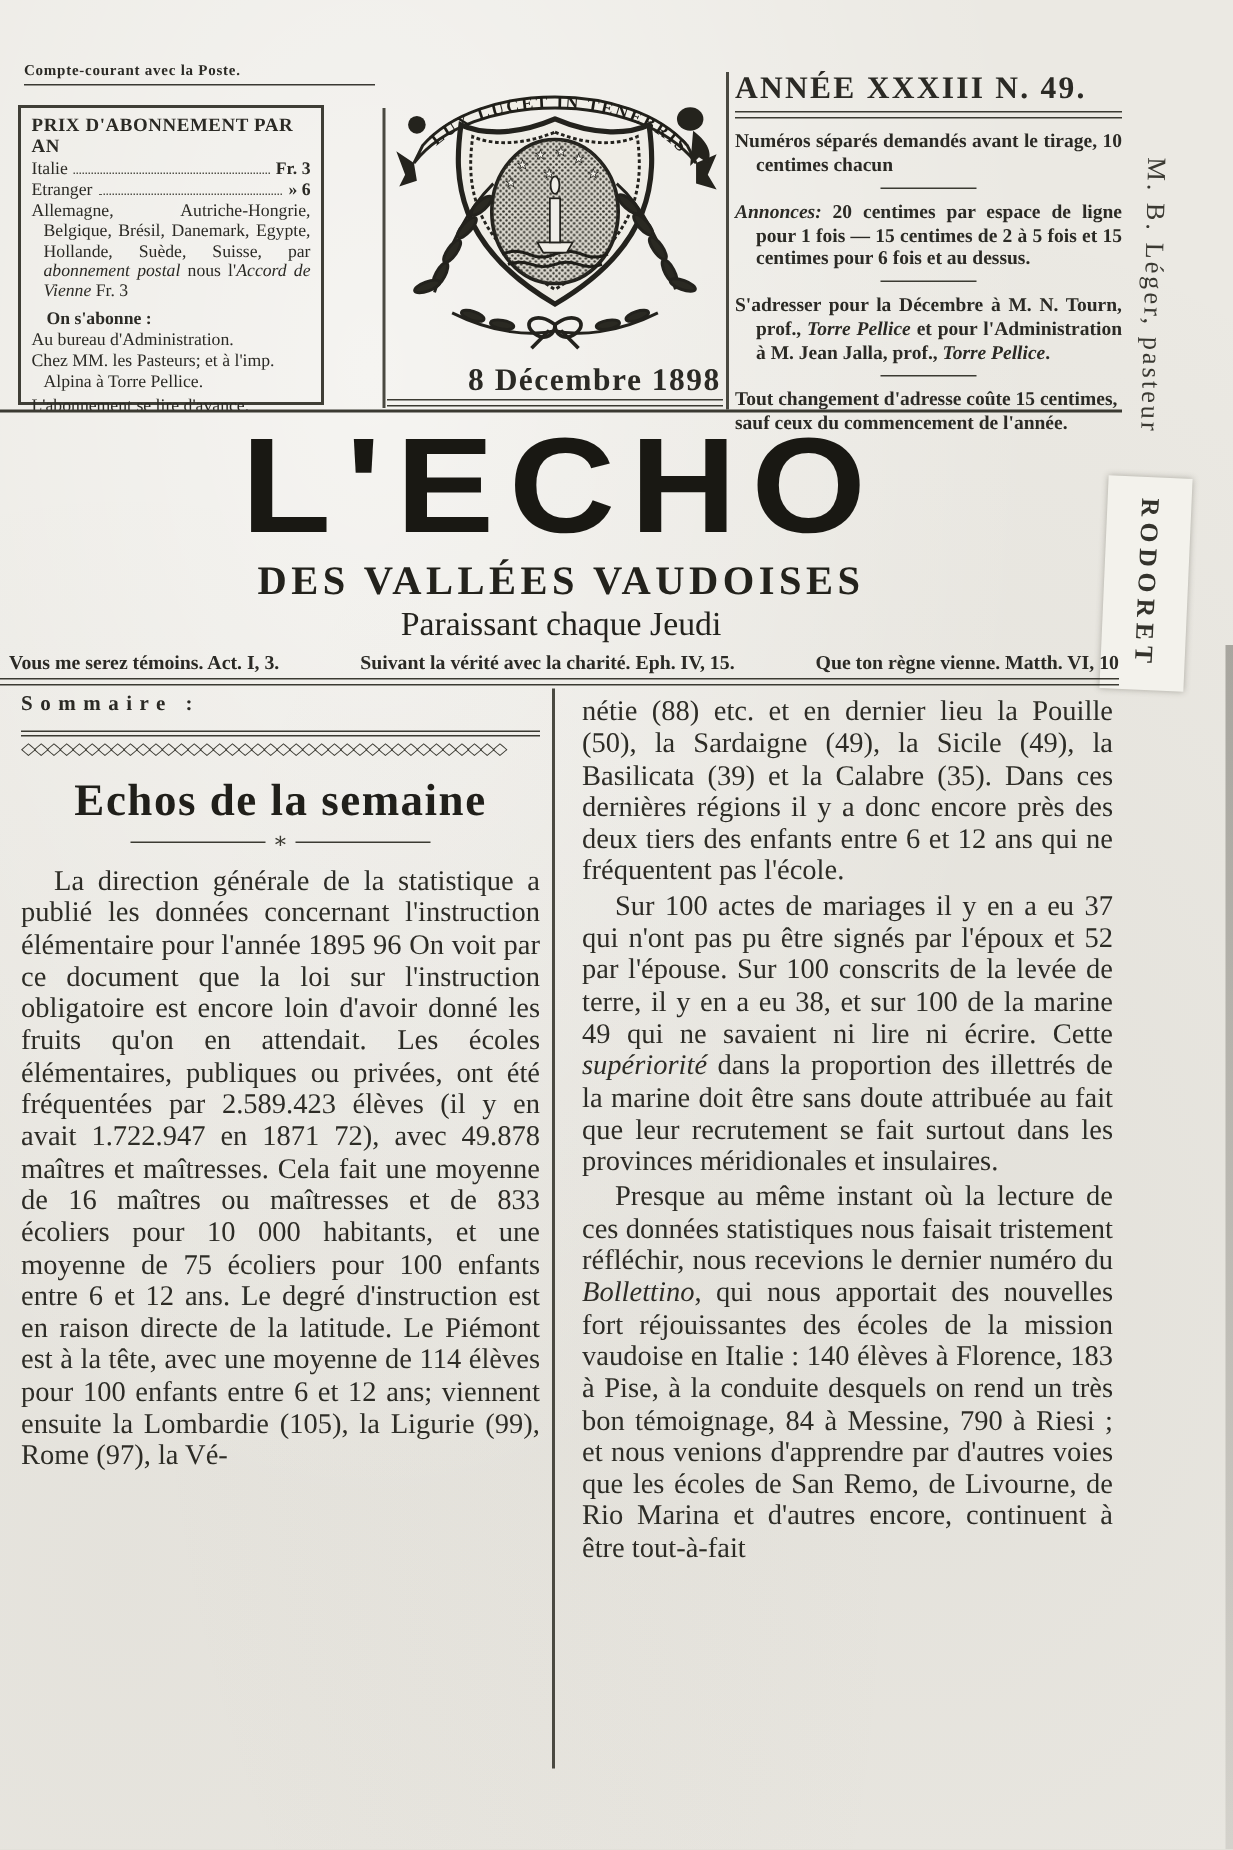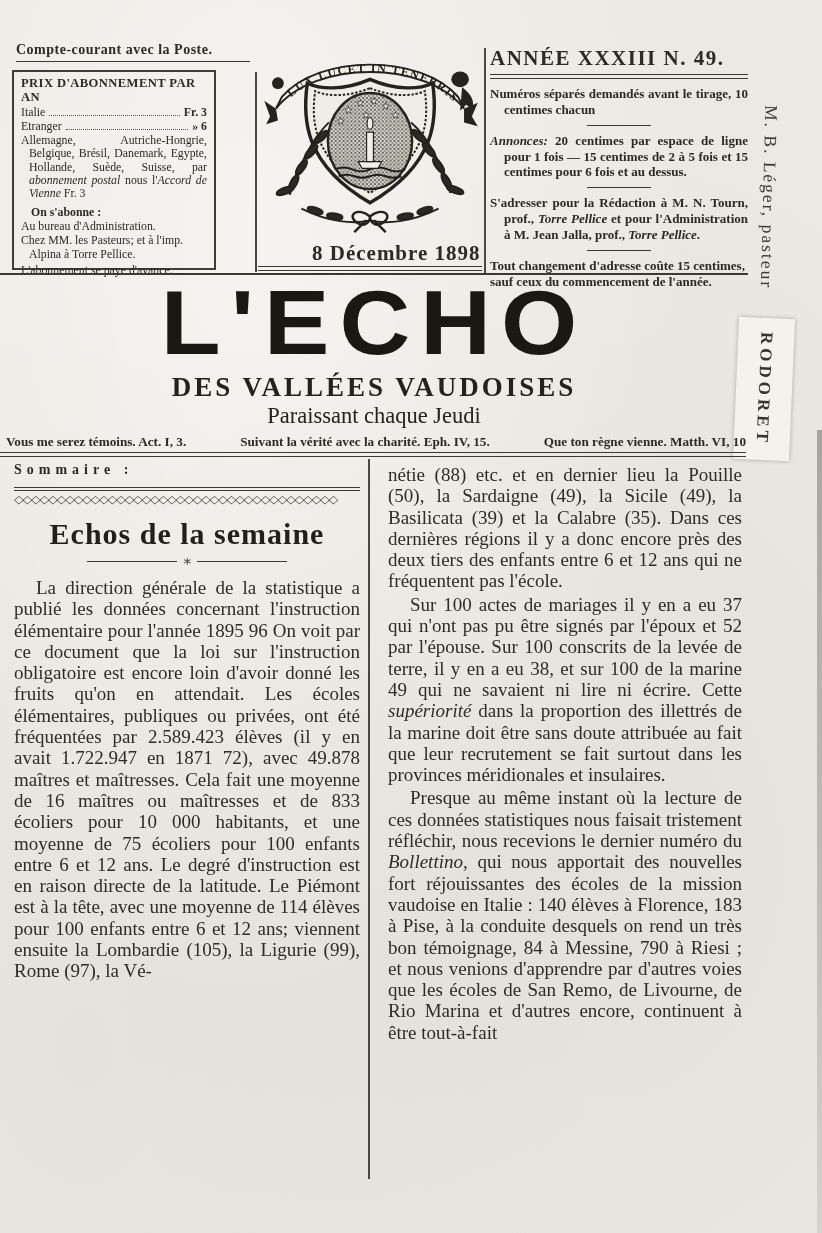--- a/index.html
+++ b/index.html
@@ -10,21 +10,21 @@
     background-image:
       radial-gradient(ellipse at 30% 20%, rgba(255,255,255,.5), transparent 55%),
       radial-gradient(ellipse at 75% 70%, rgba(120,115,100,.07), transparent 60%),
       radial-gradient(ellipse at 10% 85%, rgba(120,115,100,.06), transparent 50%);
     font-family:"Liberation Serif","DejaVu Serif",serif;
     color:#2b2a25; overflow:hidden;
   }
   .abs { position:absolute; }
 
   
-  .postal-note { left:16px; top:42px; width:234px; font-size:14px; font-weight:bold;
+  .postal-note { left:16px; top:42px; width:234px; font-size:10px; font-weight:bold;
     letter-spacing:.5px; border-bottom:1.5px solid #3a3933; padding-bottom:3px; }
   .prix-box { left:12px; top:70px; width:204px; height:200px;
     border:2px solid #3f3e36; padding:4px 7px 2px 7px; font-size:11.8px; line-height:1.13; }
   .prix-title { font-weight:bold; font-size:12.6px; letter-spacing:.4px; margin-bottom:2px; }
   .price-row { display:flex; align-items:baseline; }
   .price-row .dots { flex:1; border-bottom:1.5px dotted #55544c; margin:0 4px 3px 4px; }
   .price-row .val { font-weight:bold; }
   .prix-postal { margin-top:1px; text-align:justify; padding-left:8px; text-indent:-8px; }
   .prix-postal i { font-style:italic; }
   .subscribe-title { margin-top:5px; font-weight:bold; padding-left:10px; }
@@ -122,21 +122,21 @@
       <span>Etranger</span>
       <span class="dots"></span>
       <span class="val">» 6</span>
     </div>
     <div class="prix-postal">
       <span>Allemagne, Autriche-Hongrie, Belgique, Brésil, Danemark, Egypte, Hollande, Suède, Suisse, par </span><i>abonnement postal</i><span> nous l'</span><i>Accord de Vienne</i><span class="val">  Fr. 3</span>
     </div>
     <div class="subscribe-title">On s'abonne :</div>
     <div class="subscribe-line">Au bureau d'Administration.</div>
     <div class="subscribe-line">Chez MM. les Pasteurs; et à l'imp. Alpina à Torre Pellice.</div>
-    <div class="subscribe-line last">L'abonnement se paye d'avance.</div>
+    <div class="subscribe-line last">L'abonnement se lire d'avance.</div>
   </div>
 
   <div class="abs vrule1"></div>
   <div class="abs vrule2"></div>
 
   <svg class="abs crest" viewBox="0 0 224 196">
     <defs>
       <pattern id="stipple" width="4" height="4" patternUnits="userSpaceOnUse">
         <circle cx="1" cy="1" r="0.9" fill="#33322b"></circle>
         <circle cx="3" cy="3" r="0.8" fill="#33322b"></circle>
@@ -212,21 +212,21 @@
   </div>
   <div class="abs date-under"></div>
 
   <div class="abs issue-block">
     <div class="issue-no">ANNÉE XXXIII N. 49.</div>
     <div class="issue-rule"></div>
     <div class="tr-par">Numéros séparés demandés avant le tirage, 10 centimes chacun</div>
     <div class="tr-sep"></div>
     <div class="tr-par"><i>Annonces: </i><span>20 centimes par espace de ligne pour 1 fois — 15 centimes de 2 à 5 fois et 15 centimes pour 6 fois et au dessus.</span></div>
     <div class="tr-sep"></div>
-    <div class="tr-par"><span>S'adresser pour la </span><span>Rédaction</span><span> à M. N. Tourn, prof., </span><span class="plc">Torre Pellice</span><span> et pour l'</span><span>Administration</span><span> à M. Jean Jalla, prof., </span><span class="plc">Torre Pellice</span><span>.</span></div>
+    <div class="tr-par"><span>S'adresser pour la </span><span>Décembre</span><span> à M. N. Tourn, prof., </span><span class="plc">Torre Pellice</span><span> et pour l'</span><span>Administration</span><span> à M. Jean Jalla, prof., </span><span class="plc">Torre Pellice</span><span>.</span></div>
     <div class="tr-sep"></div>
     <div class="tr-par tr-center">Tout changement d'adresse coûte 15 centimes, sauf ceux du commencement de l'année.</div>
   </div>
 
   <div class="abs top-rule"></div>
 
   <div class="abs margin-name">M. B. Léger, pasteur</div>
   <div class="abs rodoret-label">
     <span>RODORET</span>
   </div>

